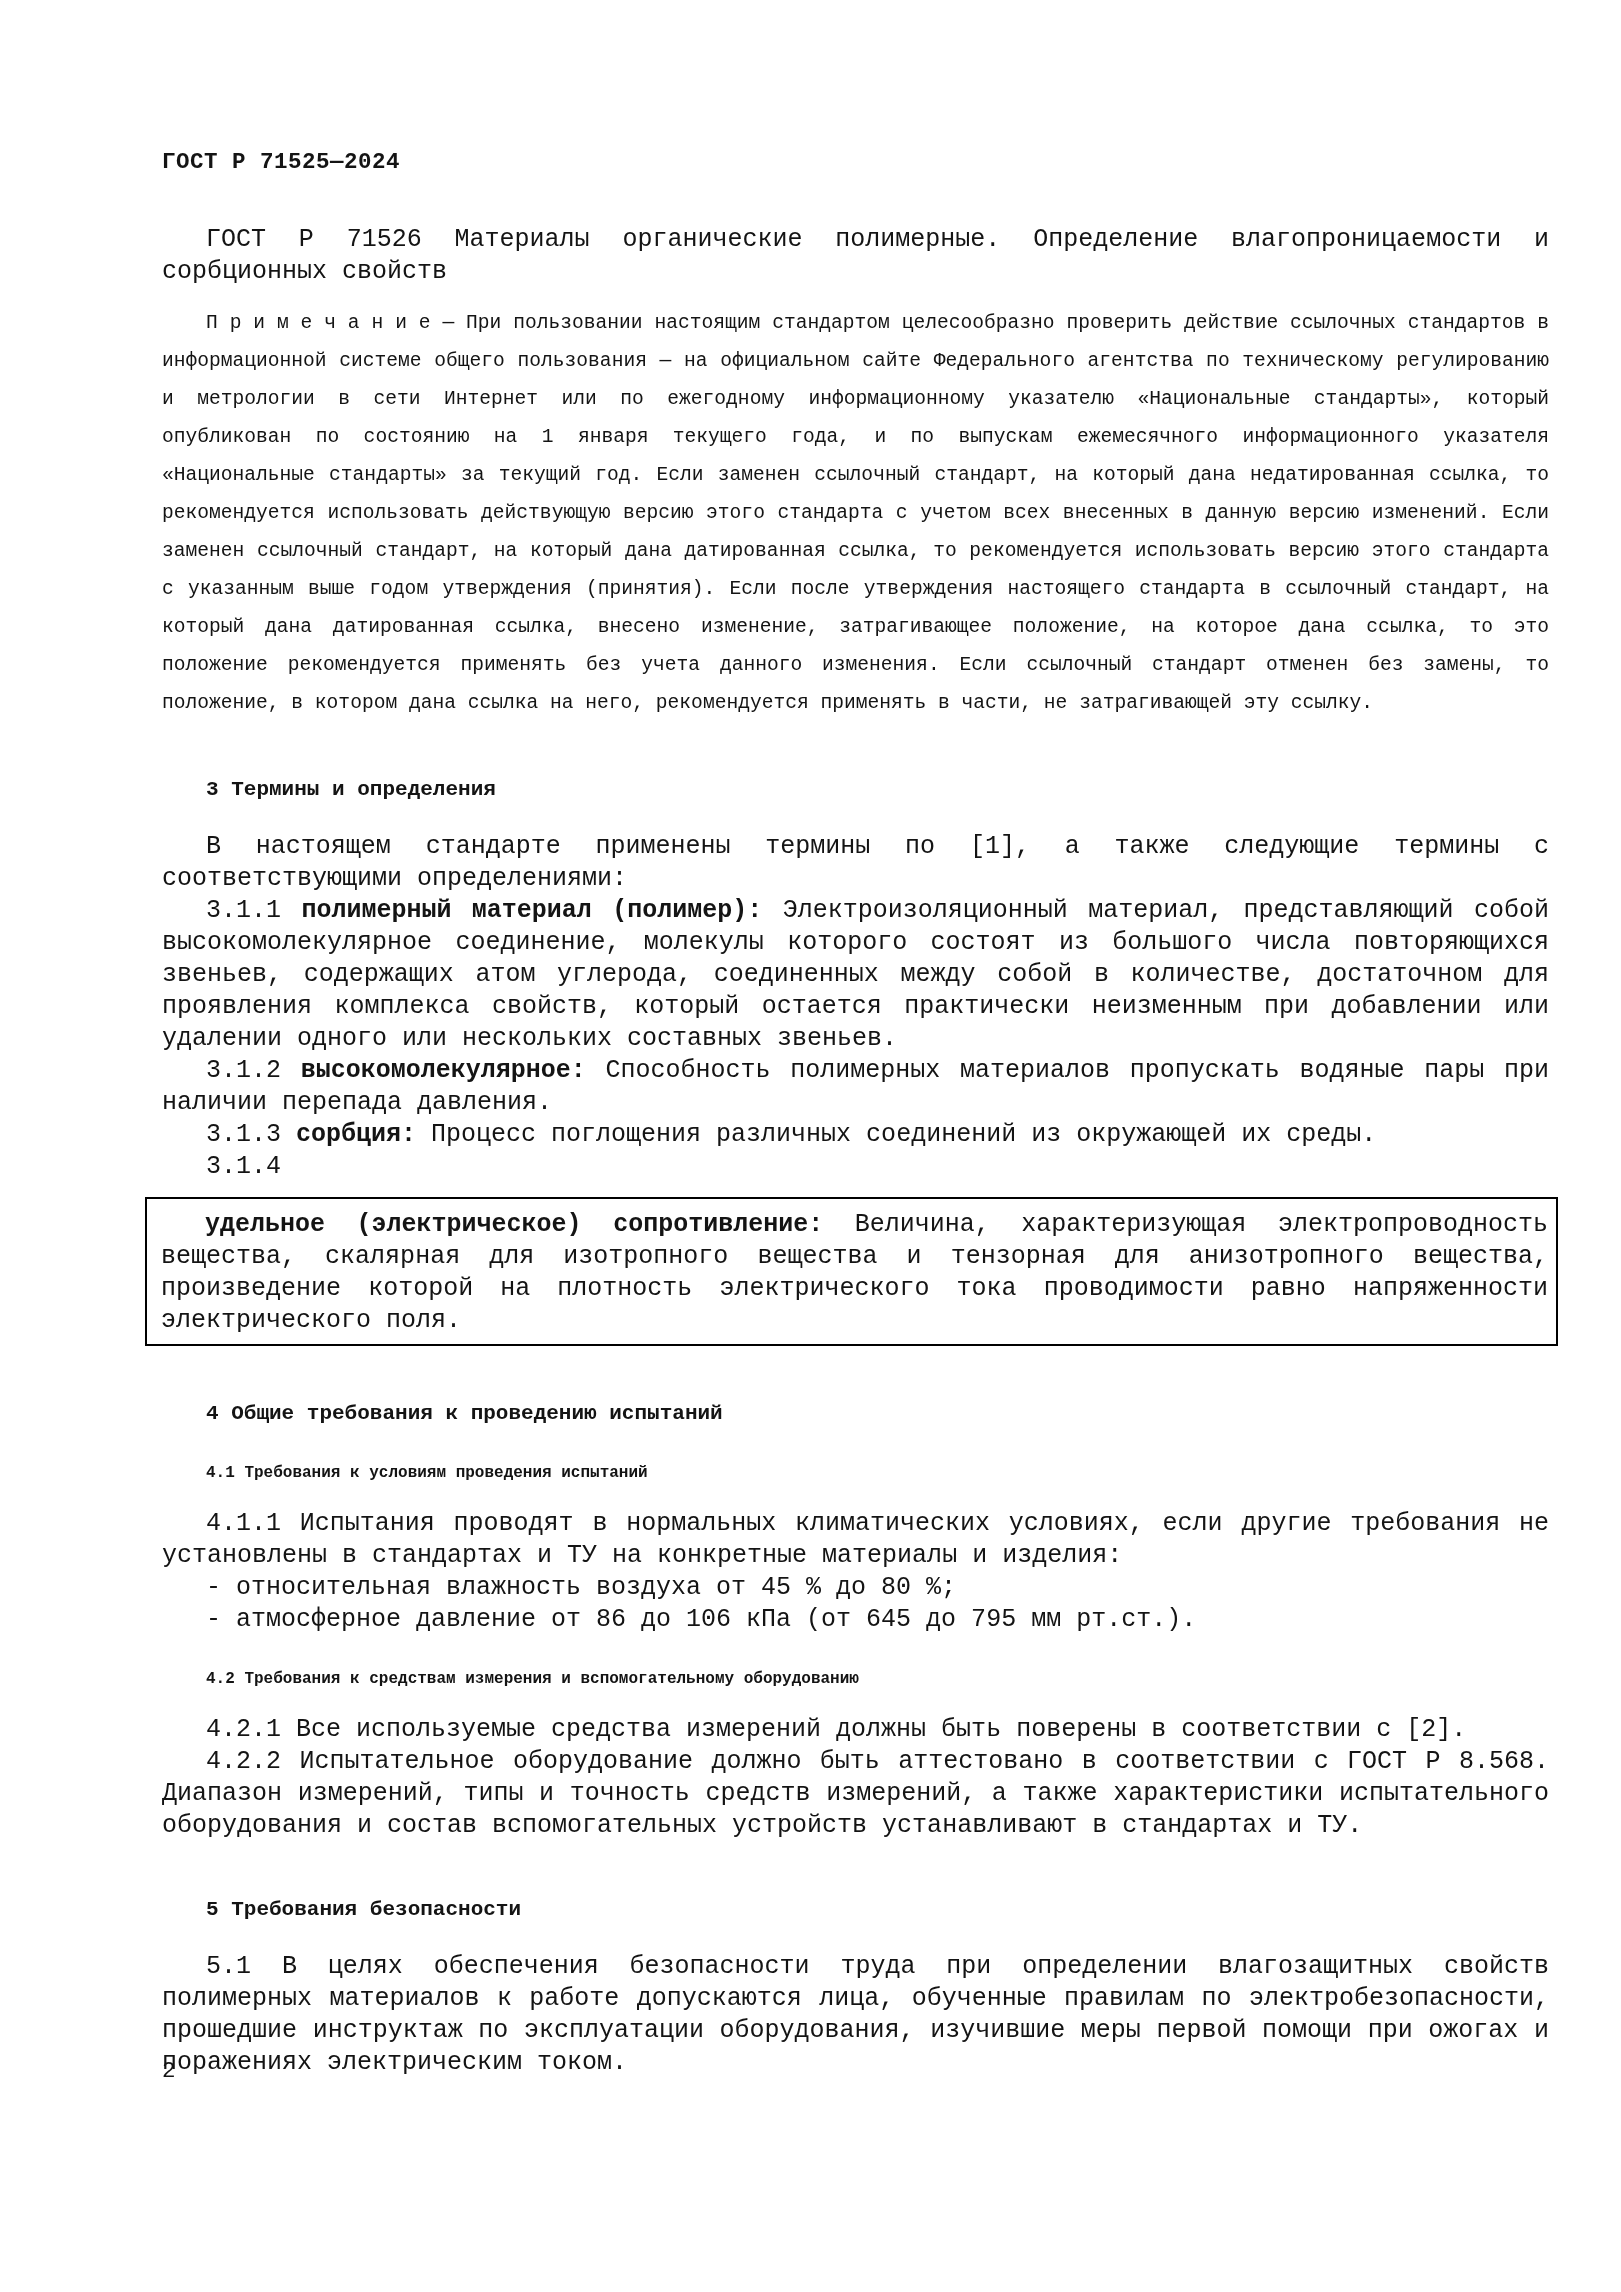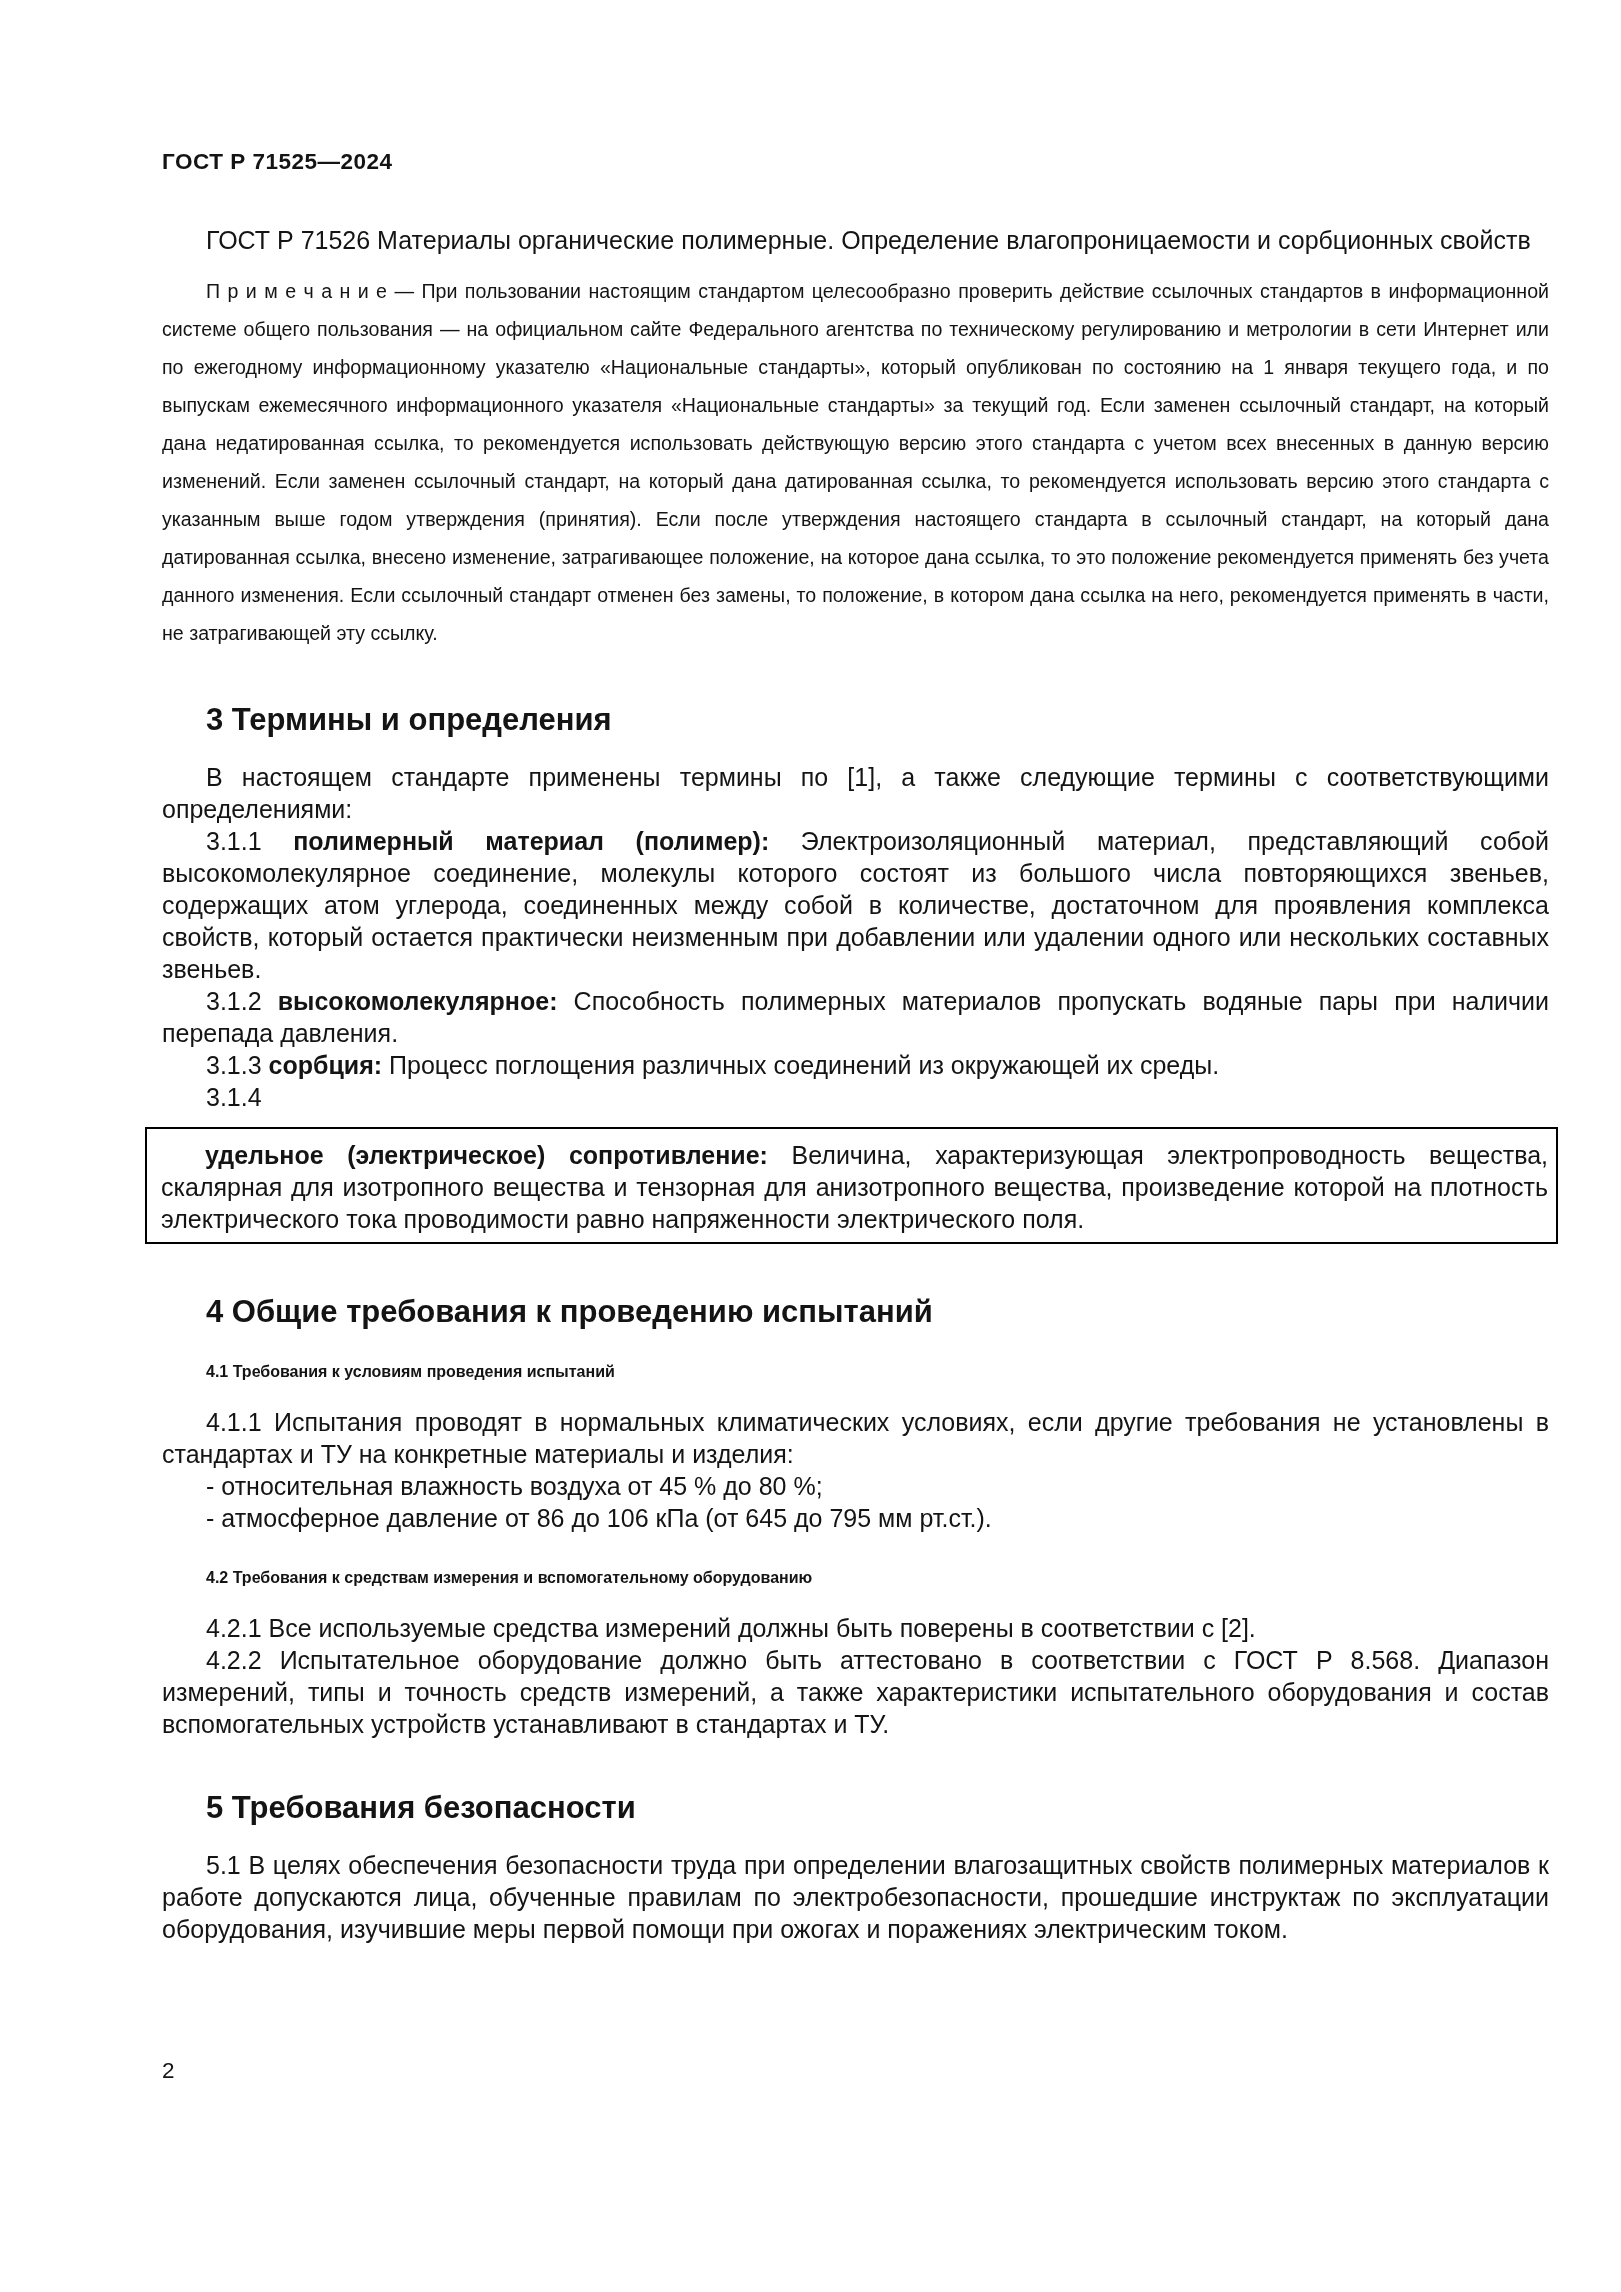--- a/index.html
+++ b/index.html
@@ -8,21 +8,21 @@
     background: #ffffff;
   }
   .page {
     position: relative;
     width: 1621px;
     height: 2293px;
     margin: 0 auto;
     background: #ffffff;
     box-sizing: border-box;
     padding: 149px 72px 0 162px;
-    font-family: Liberation Sans, sans-serif;
+    font-family: Liberation Mono, monospace;
     color: #141414;
   }
   .running-head {
     font-size: 22.5px;
     font-weight: bold;
     letter-spacing: 0.5px;
     margin: 0 0 49px 0;
   }
   p.body {
     font-size: 25px;
@@ -32,21 +32,21 @@
     text-indent: 44px;
   }
   p.note {
     font-size: 19.6px;
     line-height: 38px;
     margin: 15.7px 0 0 0;
     text-align: justify;
     text-indent: 44px;
   }
   .sec-h {
-    font-size: 31px;
+    font-size: 21px;
     line-height: 33px;
     font-weight: bold;
     margin: 51px 0 25.5px 0;
     text-indent: 44px;
   }
   .sub-h {
     font-size: 16px;
     line-height: 29px;
     font-weight: bold;
     margin: 29px 0 19.6px 0;

